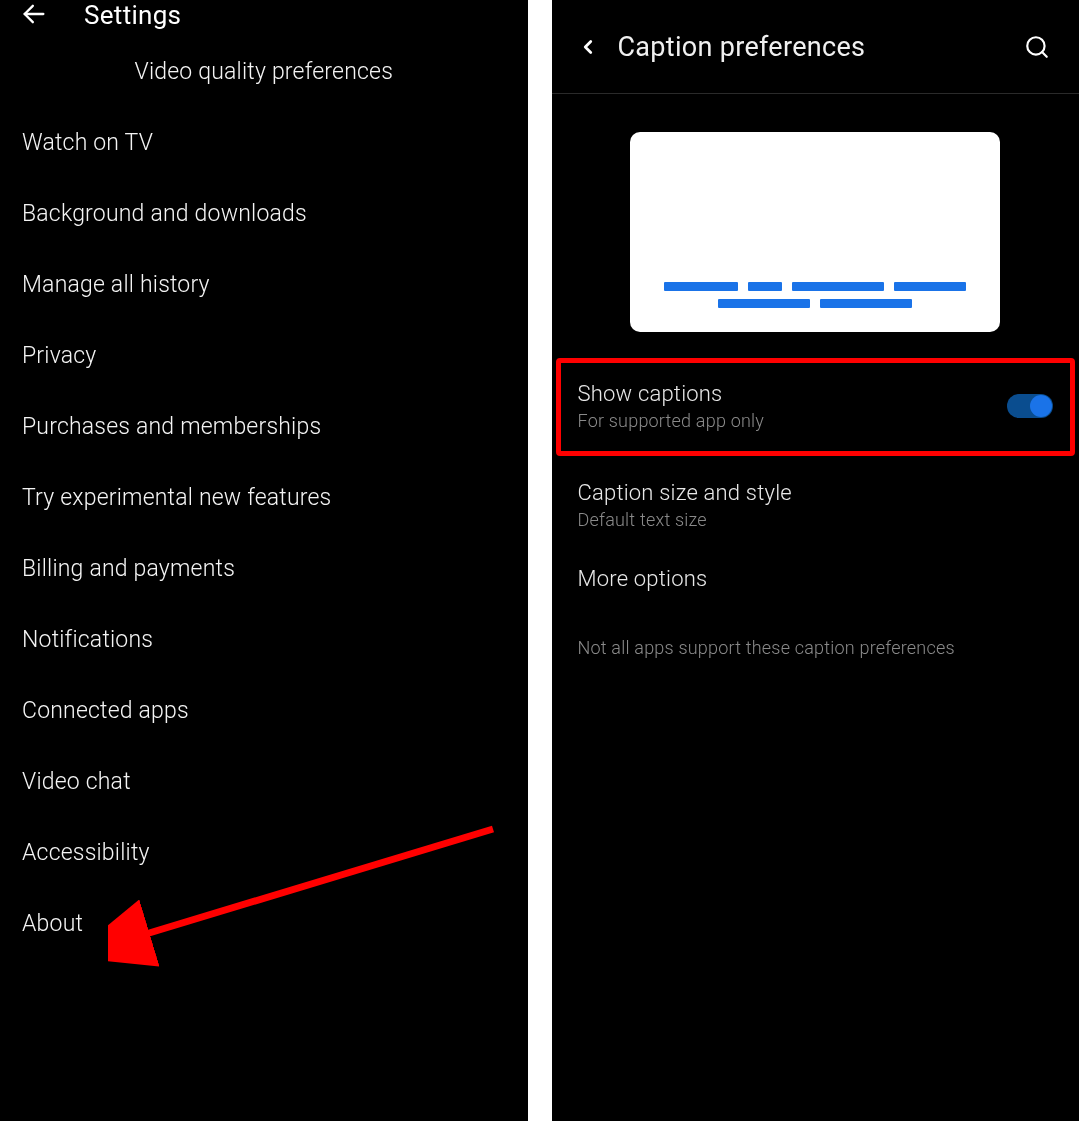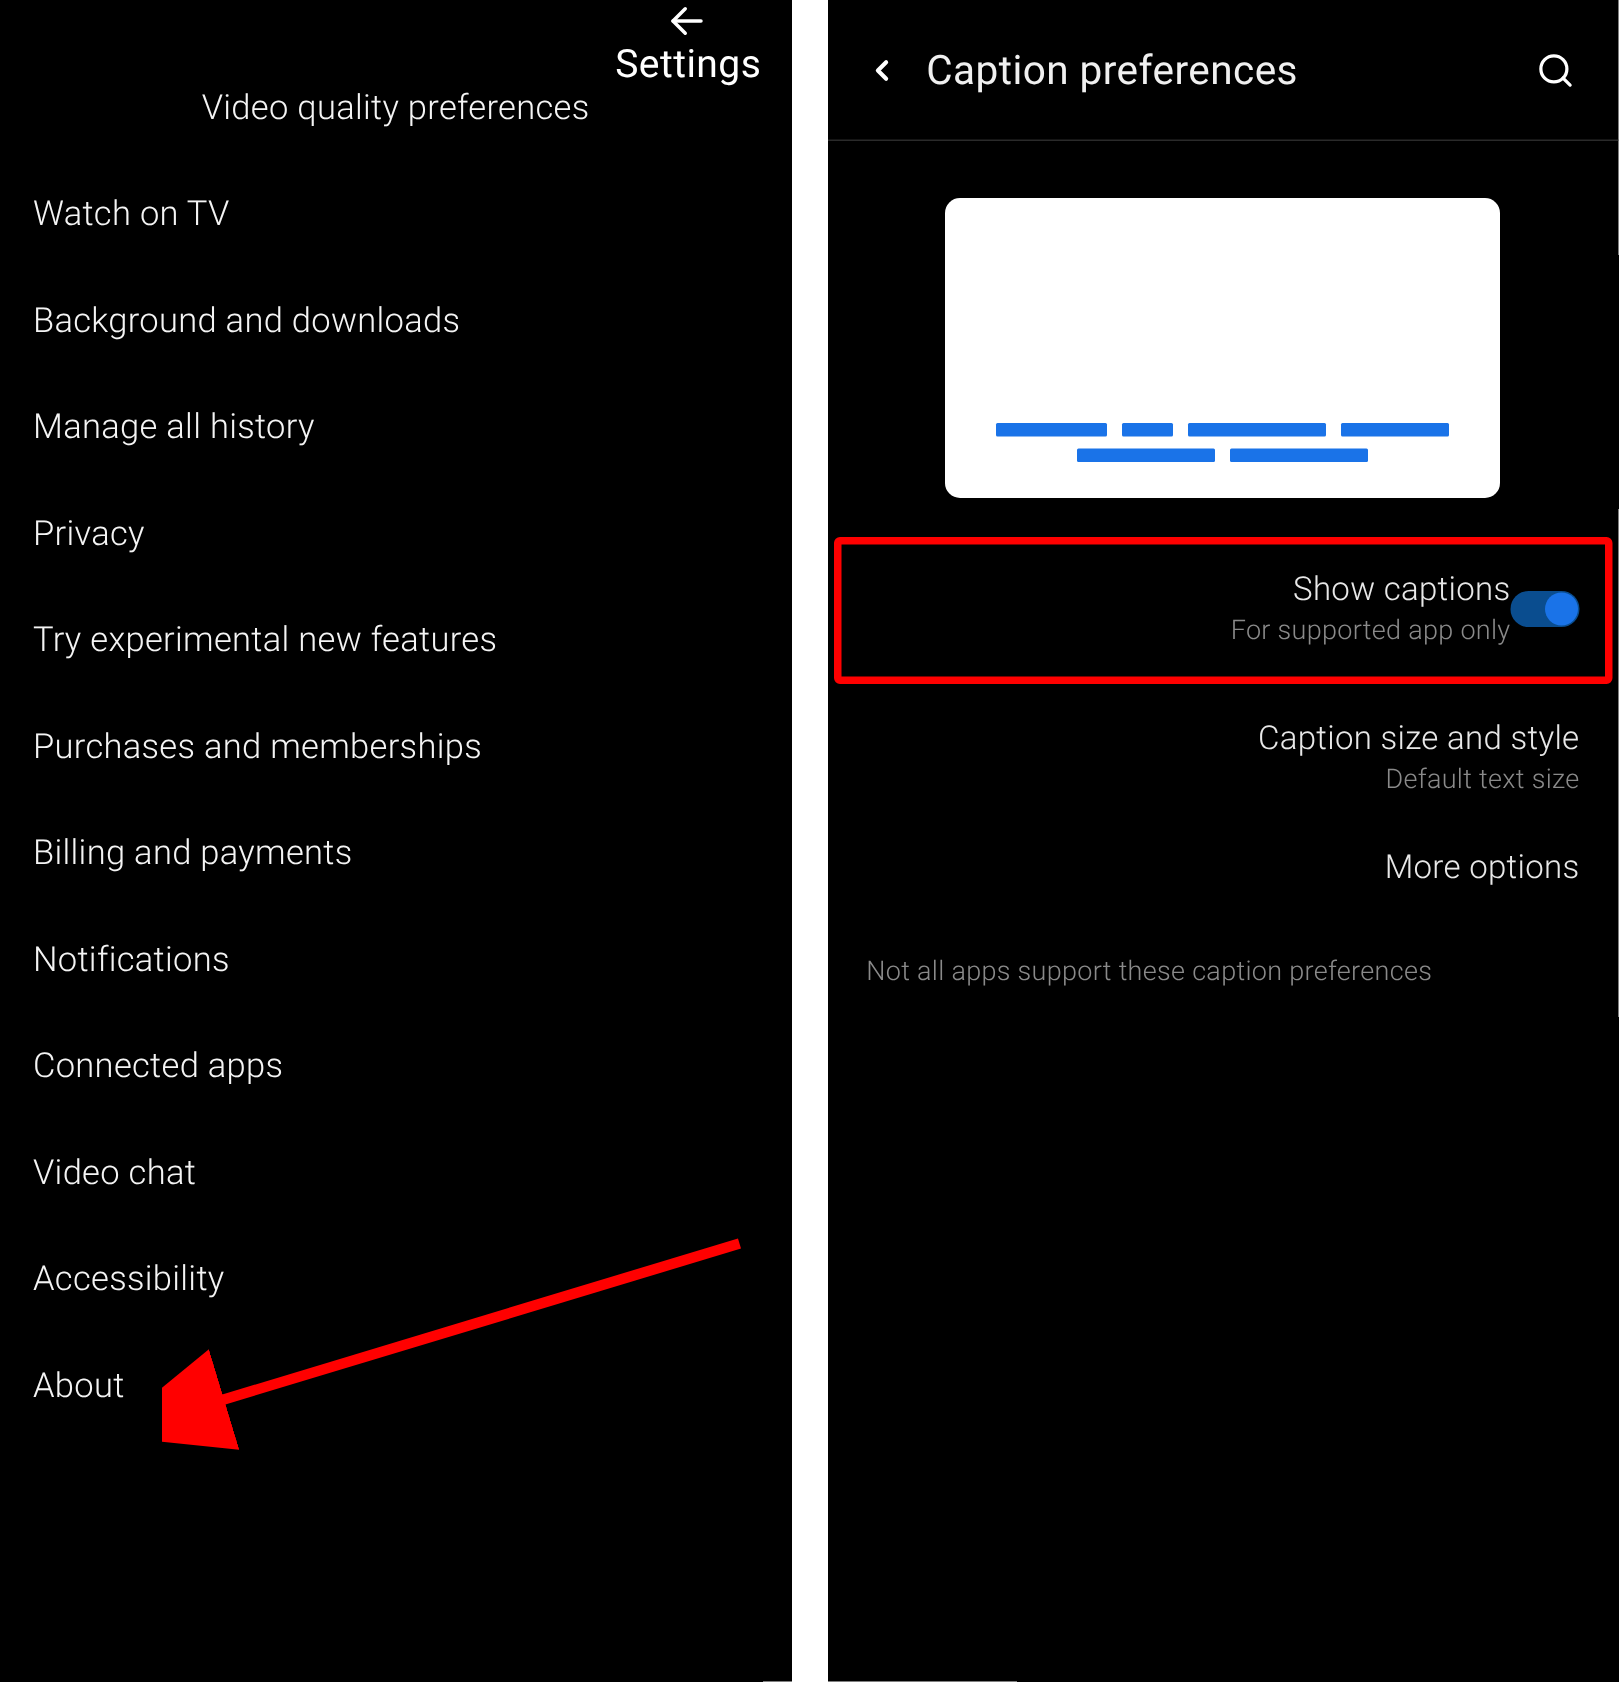--- a/index.html
+++ b/index.html
@@ -30,24 +30,23 @@
     }
     
     .panel-right {
       width: 536px;
       height: 1121px;
       margin-left: 24px;
     }
     
     .header-left {
       display: flex;
-      align-items: flex-end;
+      align-items: flex-start;
       height: 56px;
       padding: 0 20px;
-      flex-direction: column;
     }
     
     .back-arrow {
       width: 28px;
       height: 28px;
       display: flex;
       align-items: center;
       justify-content: center;
       margin-right: 36px;
       cursor: pointer;
@@ -157,21 +156,20 @@
     .pref-list {
       padding: 0 26px;
     }
     
     .pref-item {
       padding: 18px 0;
       cursor: pointer;
       display: flex;
       justify-content: space-between;
       align-items: center;
-      text-align: right;
     }
     
     .pref-item.highlighted {
       border: 5px solid #ff0000;
       border-radius: 4px;
       margin: 2px -22px 6px -22px;
       padding: 18px 17px 20px 17px;
     }
     
     .pref-text {
@@ -240,22 +238,22 @@
     </div>
     <div class="header-title">Settings</div>
   </div>
 
   <div class="settings-list">
     <div class="settings-item partial">Video quality preferences</div>
     <div class="settings-item">Watch on TV</div>
     <div class="settings-item">Background and downloads</div>
     <div class="settings-item">Manage all history</div>
     <div class="settings-item">Privacy</div>
+    <div class="settings-item">Purchases and memberships</div>
     <div class="settings-item">Try experimental new features</div>
-    <div class="settings-item">Purchases and memberships</div>
     <div class="settings-item">Billing and payments</div>
     <div class="settings-item">Notifications</div>
     <div class="settings-item">Connected apps</div>
     <div class="settings-item">Video chat</div>
     <div class="settings-item">Accessibility</div>
     <div class="settings-item">About</div>
   </div>
 
   <svg class="annotation-arrow" width="400" height="150" viewBox="0 0 400 150">
     <defs>

